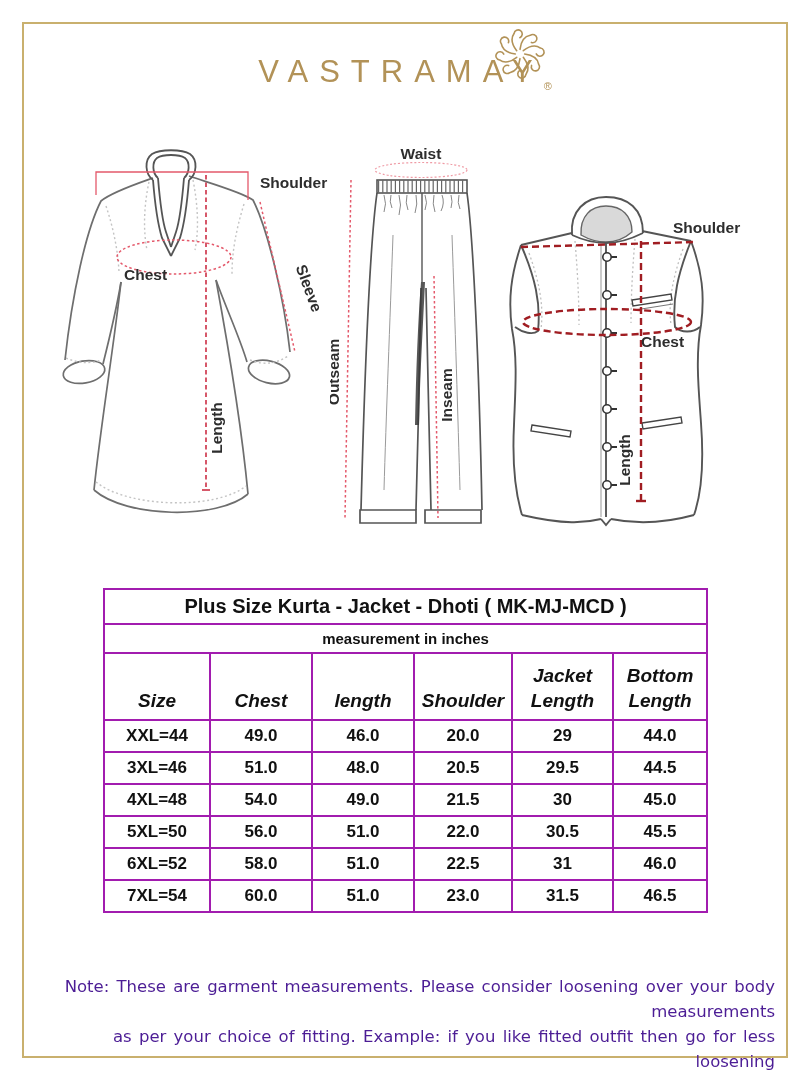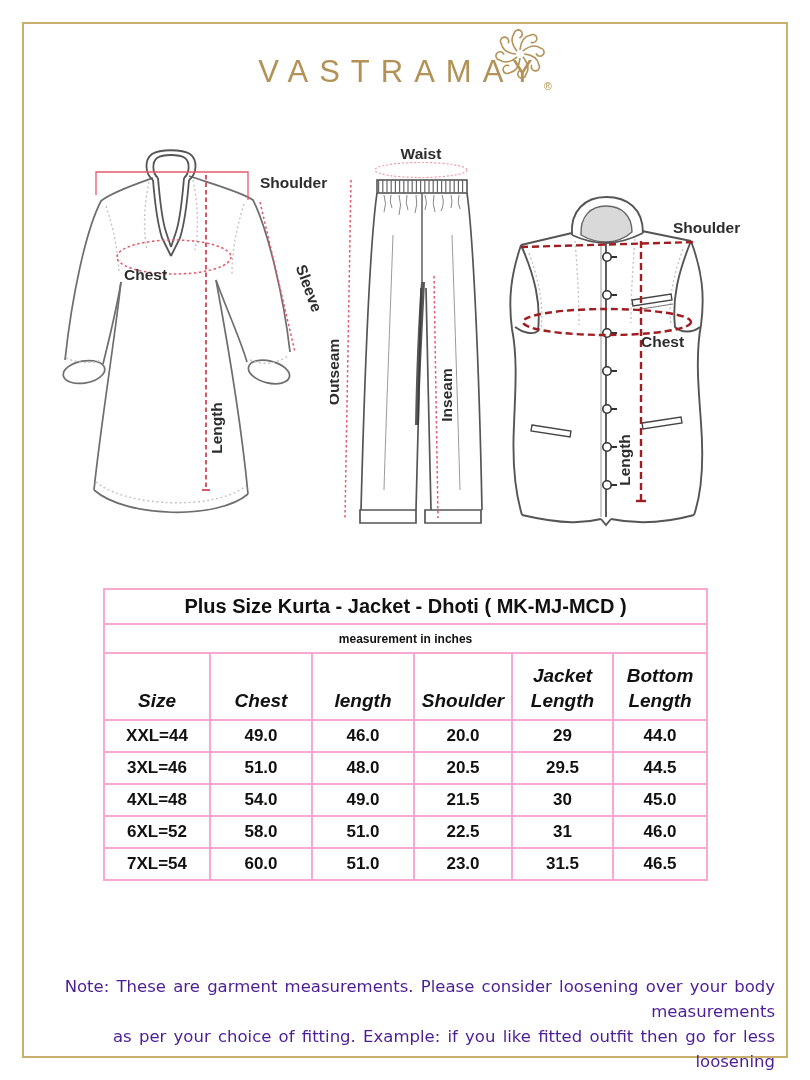--- a/index.html
+++ b/index.html
@@ -21,25 +21,25 @@
   .emblem{position:absolute;left:492px;top:24px;}
   
   .diag{position:absolute;}
   .diag text{font-family:"Liberation Sans",sans-serif;font-weight:600;fill:#2d2d2d;}
   
   .size-table{
     position:absolute;left:103px;top:588px;width:603px;
     border-collapse:collapse;table-layout:fixed;
   }
   .size-table td{
-    border:2px solid #f9a8d4;text-align:center;vertical-align:middle;
+    border:2px solid #a21caf;text-align:center;vertical-align:middle;
     font-weight:bold;color:#111;padding:0;
   }
   .t-title{font-size:20px;height:33px;}
-  .t-sub{font-size:12px;height:27px;border-radius:14px;}
+  .t-sub{font-size:15px;height:27px;border-radius:14px;}
   .th{font-size:19px;height:60px;vertical-align:bottom !important;padding-bottom:5px !important;line-height:1.35;font-style:italic;}
   .t-data td{font-size:17px;height:30px;}
   
   .note{
     position:absolute;left:38px;width:737px;top:974px;
     font-size:16.5px;line-height:25px;text-align:right;color:#4c1d95;
     word-spacing:2px;font-family:"DejaVu Sans","Liberation Sans",sans-serif;
   }
 </style>
 </head>
@@ -276,20 +276,28 @@
       </tr>
       <tr class="t-data">
         <td>4XL=48</td>
         <td>54.0</td>
         <td>49.0</td>
         <td>21.5</td>
         <td>30</td>
         <td>45.0</td>
       </tr>
       <tr class="t-data">
+        <td>5XL=50</td>
+        <td>56.0</td>
+        <td>51.0</td>
+        <td>22.0</td>
+        <td>30.5</td>
+        <td>45.5</td>
+      </tr>
+      <tr class="t-data">
         <td>6XL=52</td>
         <td>58.0</td>
         <td>51.0</td>
         <td>22.5</td>
         <td>31</td>
         <td>46.0</td>
       </tr>
       <tr class="t-data">
         <td>7XL=54</td>
         <td>60.0</td>

